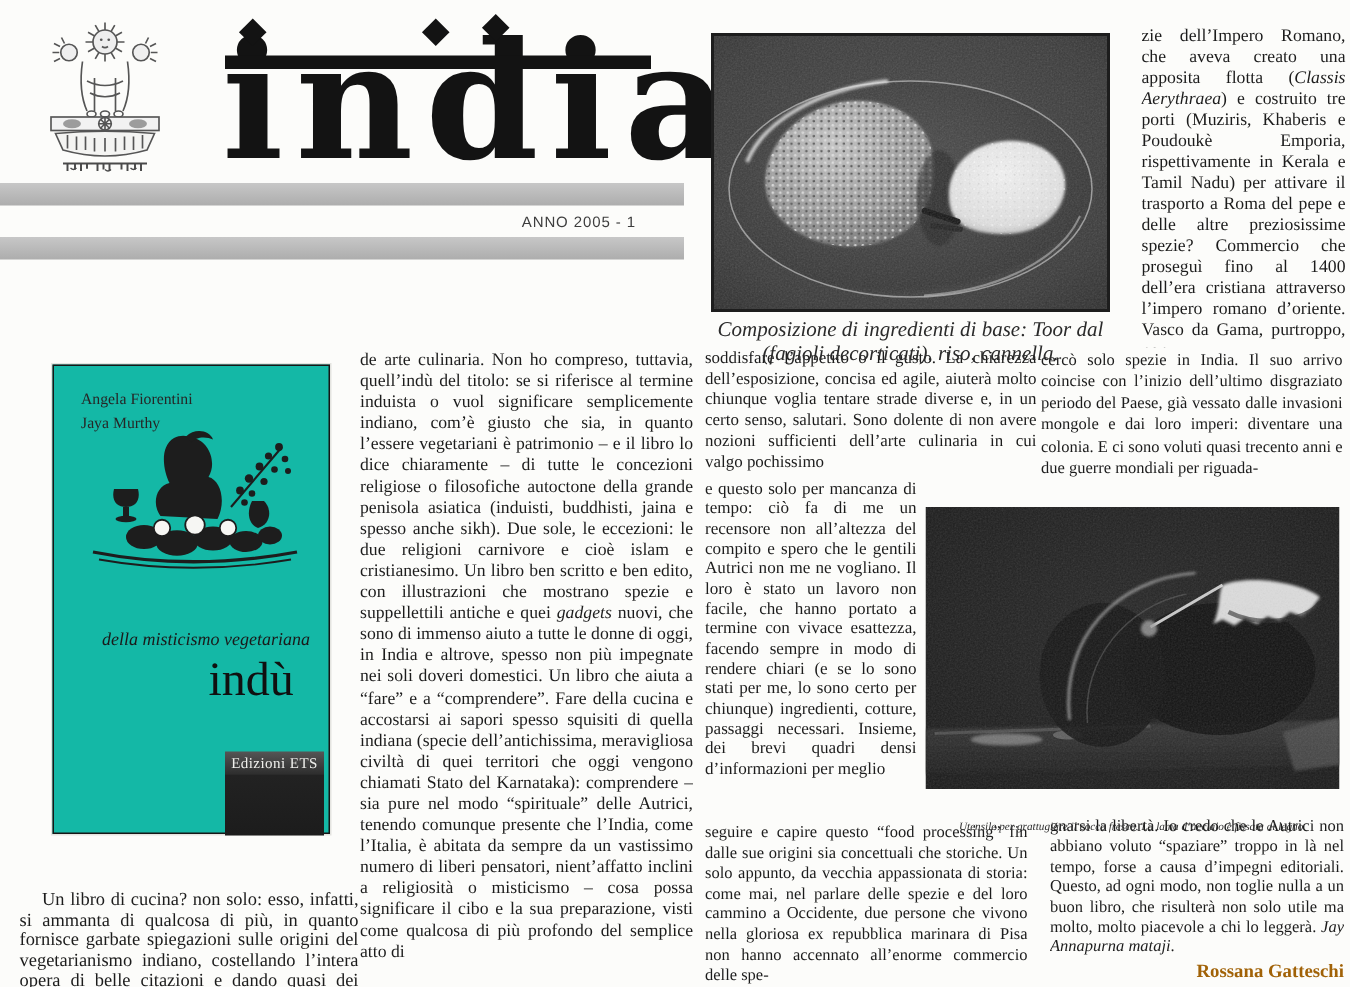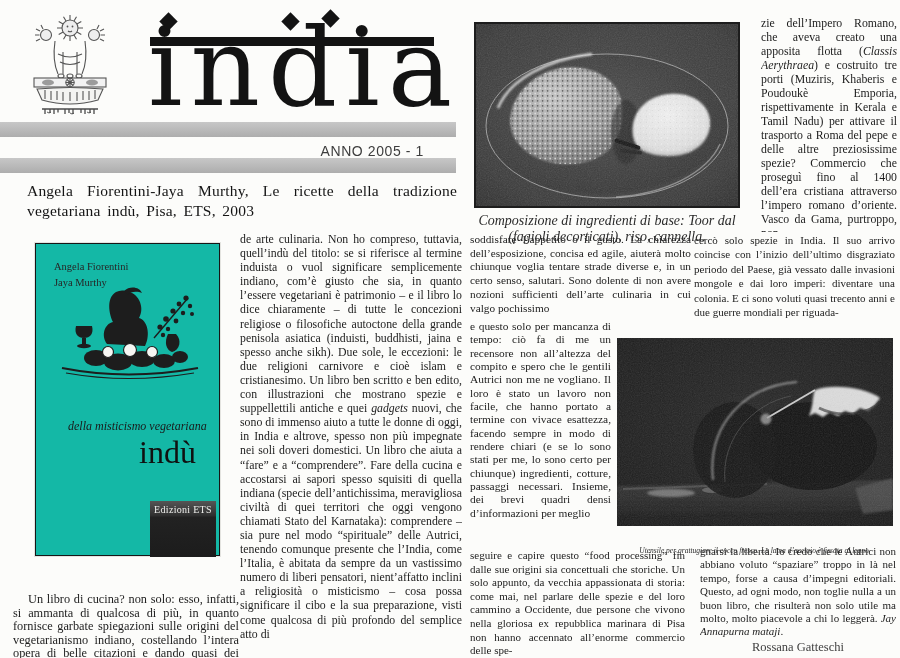--- a/index.html
+++ b/index.html
@@ -5,27 +5,27 @@
   * { margin:0; padding:0; box-sizing:border-box; }
   html,body { width:900px; height:658px; }
   body { font-family:"Liberation Serif", serif; background:#fcfcfa; }
   .page { position:relative; width:900px; height:658px; background:#fcfcfa; overflow:hidden; color:#1e1e1e; }
   .abs { position:absolute; }
 
   
   .emblem { left:24px; top:4px; width:92px; height:116px; }
   .logo { left:148px; top:6px; width:298px; height:112px; }
   .logo-text { position:absolute; left:0; bottom:-4px; font-family:"DejaVu Serif", serif;
-               font-weight:normal; font-size:108px; line-height:1; letter-spacing:8px; color:#131313; }
+               font-weight:bold; font-size:108px; line-height:1; letter-spacing:8px; color:#131313; }
   .logo-bar { position:absolute; left:2px; top:31px; width:284px; height:9px; background:#131313; }
   .logo-diamond { position:absolute; width:13px; height:13px; background:#131313; transform:rotate(45deg); top:9px; }
   .bar { left:0; top:122px; width:456px; height:15px; background:linear-gradient(#c7c7c7,#adadad); }
   .bar2 { top:158px; }
   .issue { left:276px; top:143px; width:148px; text-align:right; font-family:"Liberation Sans", sans-serif;
-           font-size:14px; color:#3d3d3d; letter-spacing:.6px; }
+           font-size:10px; color:#3d3d3d; letter-spacing:.6px; }
 
   
   .heading { left:27px; top:181px; width:430px; font-size:15.5px; line-height:1.32; color:#141414;
              text-align:justify; word-spacing:2.5px; letter-spacing:.2px; }
 
   
   .cover { left:35px; top:243px; width:185px; height:313px; background:#14b8a6; border:1.5px solid #161616;
            box-shadow:0 0 0 1px #e4e4e0; }
   .cover-authors { position:absolute; left:18px; top:15px; font-size:10.5px; line-height:1.5; color:#262626; }
   .cover-illu { position:absolute; left:20px; top:38px; width:148px; height:102px; }
@@ -40,21 +40,21 @@
   .txt { text-align:justify; color:#1c1c1c; overflow:hidden; }
   .it { font-style:italic; }
   .col-left  { left:13px;  top:593px; width:226px; height:96px;  font-size:12.3px; line-height:13.55px; text-indent:15px; }
   .col-mid   { left:240px; top:232px; width:222px; height:426px; font-size:11.8px; line-height:14.1px; }
   .rt-narrow { left:761px; top:16px;  width:136px; height:216px; font-size:11.8px; line-height:14px; }
   .rt-wide   { left:694px; top:233px; width:201px; height:92px;  font-size:11px;   line-height:14.4px; }
   .c3-top    { left:470px; top:233px; width:221px; height:84px;  font-size:11.3px; line-height:13.7px; }
   .c3-narrow { left:470px; top:320px; width:141px; height:226px; font-size:11.4px; line-height:13.35px; }
   .c3-bottom { left:470px; top:549px; width:215px; height:109px; font-size:11px; line-height:13.6px; }
   .rt-bottom { left:700px; top:545px; width:196px; height:96px;  font-size:11px;   line-height:13.4px; }
-  .signature { left:700px; top:640px; width:196px; text-align:center; font-weight:normal; font-size:12.5px; color:#404040; }
+  .signature { left:700px; top:640px; width:196px; text-align:right; font-weight:bold; font-size:12.5px; color:#a16207; }
 
   
   .photo1 { left:474px; top:22px;  width:266px; height:186px; }
   .photo2 { left:617px; top:338px; width:276px; height:188px; }
   .caption { font-style:italic; text-align:center; color:#2b2b2b; }
   .cap1 { left:462px; top:213px; width:290px; font-size:14px; }
   .cap2 { left:617px; top:546px; width:276px; font-size:7.5px; }
   svg { display:block; }
 </style>
 </head>
@@ -106,21 +106,20 @@
     <span class="logo-bar"></span>
     <span class="logo-diamond" style="left:14px;"></span>
     <span class="logo-diamond" style="left:136px;"></span>
     <span class="logo-diamond" style="left:176px;top:6px;"></span>
   </div>
 
   <div class="abs bar"></div>
   <div class="abs issue">ANNO 2005 - 1</div>
   <div class="abs bar bar2"></div>
 
-  <div class="abs heading">Angela Fiorentini-Jaya Murthy, Le ricette della tradizione vegetariana indù, Pisa, ETS, 2003</div>
 
   <div class="abs cover">
     <div class="cover-authors">
       <div>Angela Fiorentini</div>
       <div>Jaya Murthy</div>
     </div>
     <div class="cover-illu">
       <svg viewBox="0 0 148 102" width="148" height="102">
         <g fill="#1d1d1d">
 

